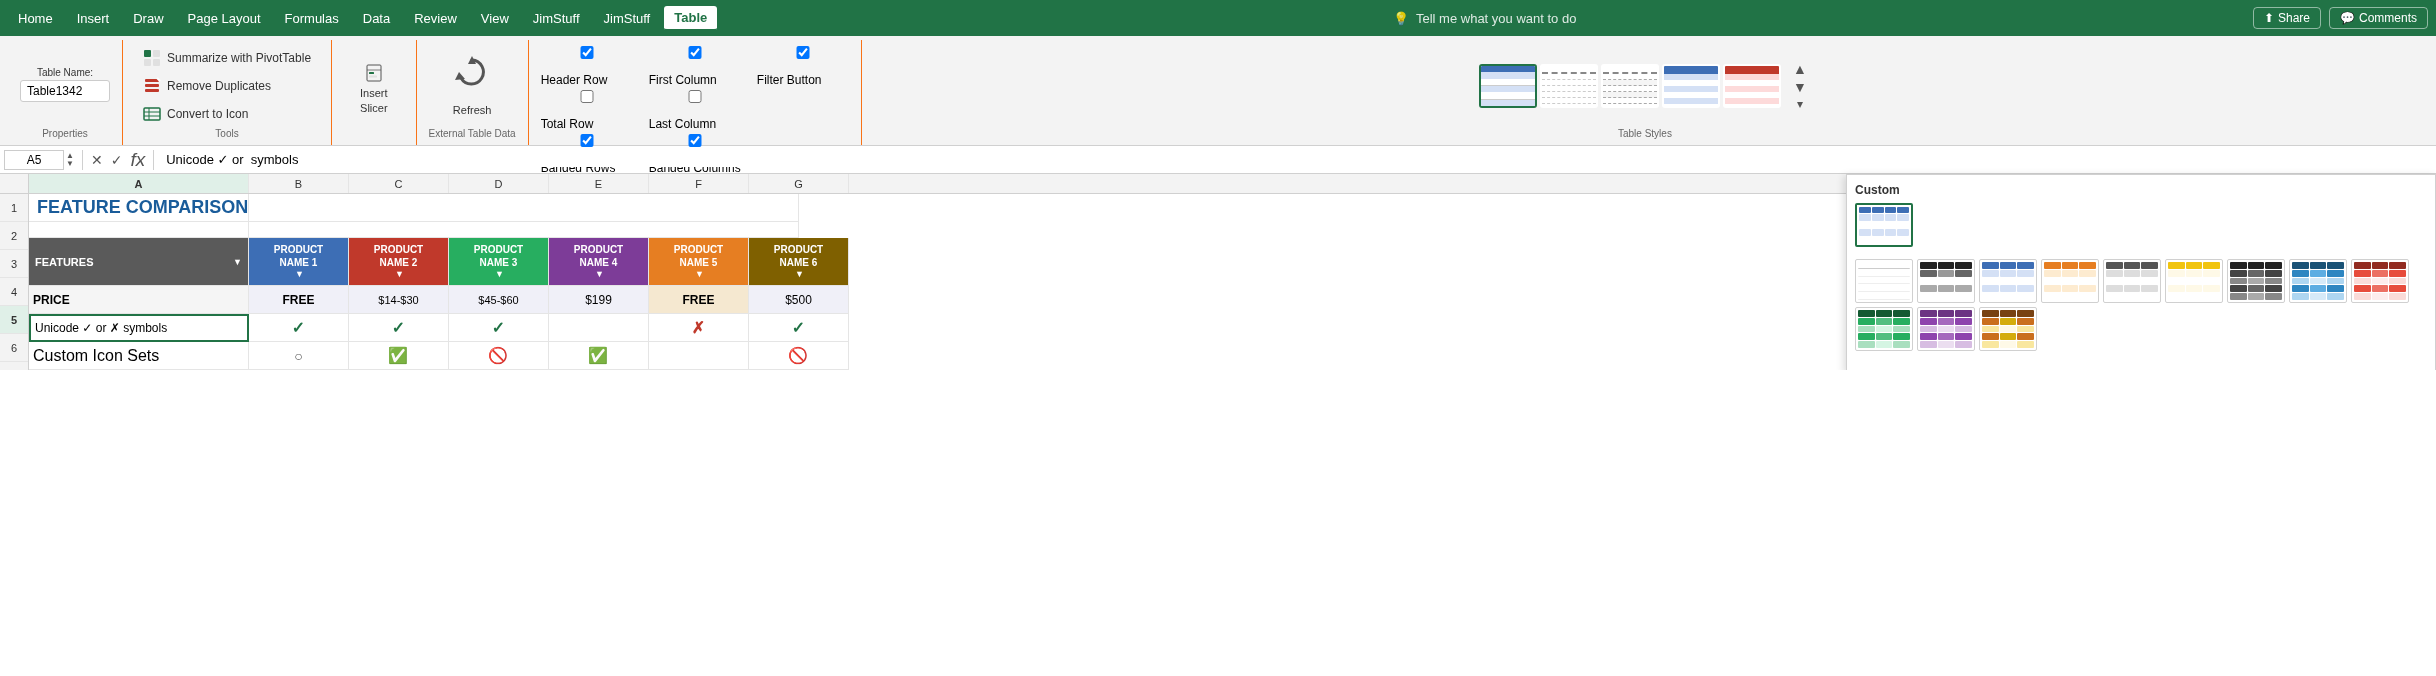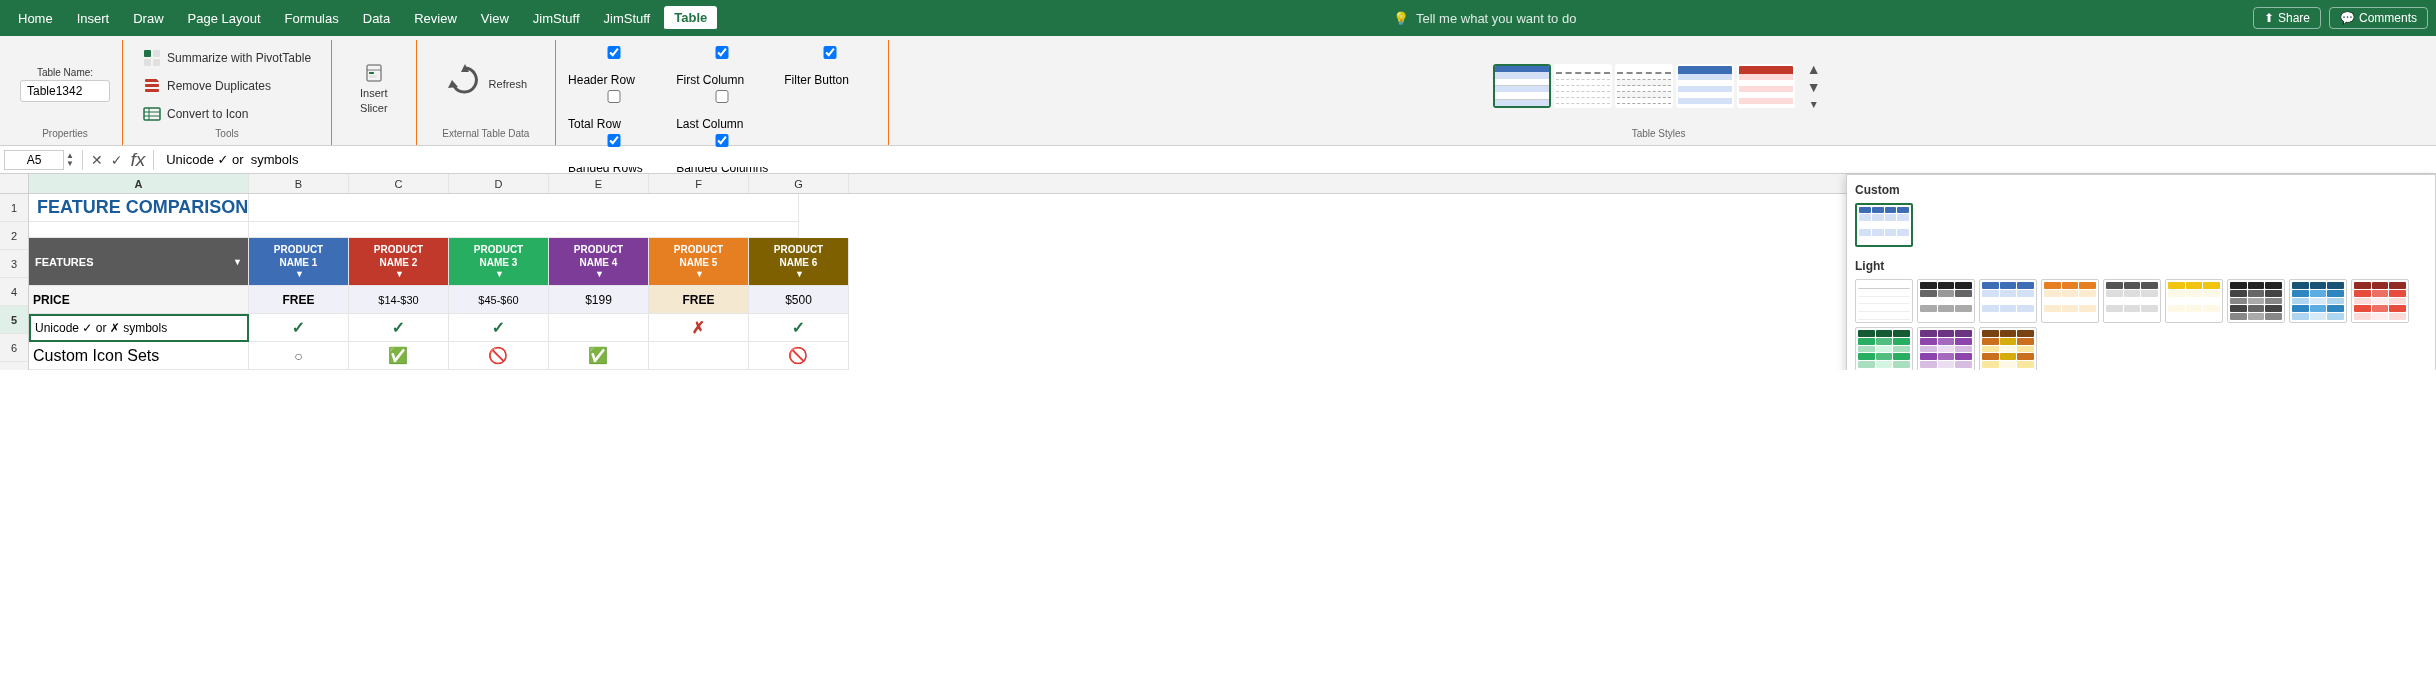--- a/index.html
+++ b/index.html
@@ -64,21 +64,21 @@
       padding: 3px 8px; border: none; background: transparent;
       cursor: pointer; font-size: 12px; white-space: nowrap;
       border-radius: 3px; color: #333;
     }
     .tool-icon {
       width: 18px; height: 18px; display: flex; align-items: center; justify-content: center;
     }
 
     
     .refresh-btn {
-      display: flex; flex-direction: row; align-items: center; justify-content: center;
+      display: flex; flex-direction: column; align-items: center; justify-content: center;
       gap: 4px; padding: 6px 16px; cursor: pointer; border: none; background: transparent;
       border-radius: 3px; color: #333; font-size: 12px;
     }
 
     
     .checkbox-row {
       display: flex; gap: 14px; font-size: 12px; white-space: nowrap; flex-direction: column;
     }
     .checkbox-row input[type=checkbox] { margin: 0; }
     .style-swatch {
@@ -631,21 +631,20 @@
               <div class="swatch-cell" style="background:#fff;"></div>
               <div class="swatch-cell" style="background:#fff;"></div>
               <div class="swatch-cell" style="background:#fff;"></div>
               <div class="swatch-cell" style="background:#fff;"></div>
             </div>
         </div>
       </div>
     </div>
 
     <div class="styles-panel-section">
-      <div class="styles-panel-title">Light</div>
       <div class="styles-grid">
 
         <div class="swatch-mini">
           <div class="swatch-row">
               <div class="swatch-cell" style="border-bottom:1px solid #ccc;"></div>
             </div>
           <div class="swatch-row">
               <div class="swatch-cell" style="border-bottom:1px solid #eee;"></div>
             </div>
           <div class="swatch-row">

